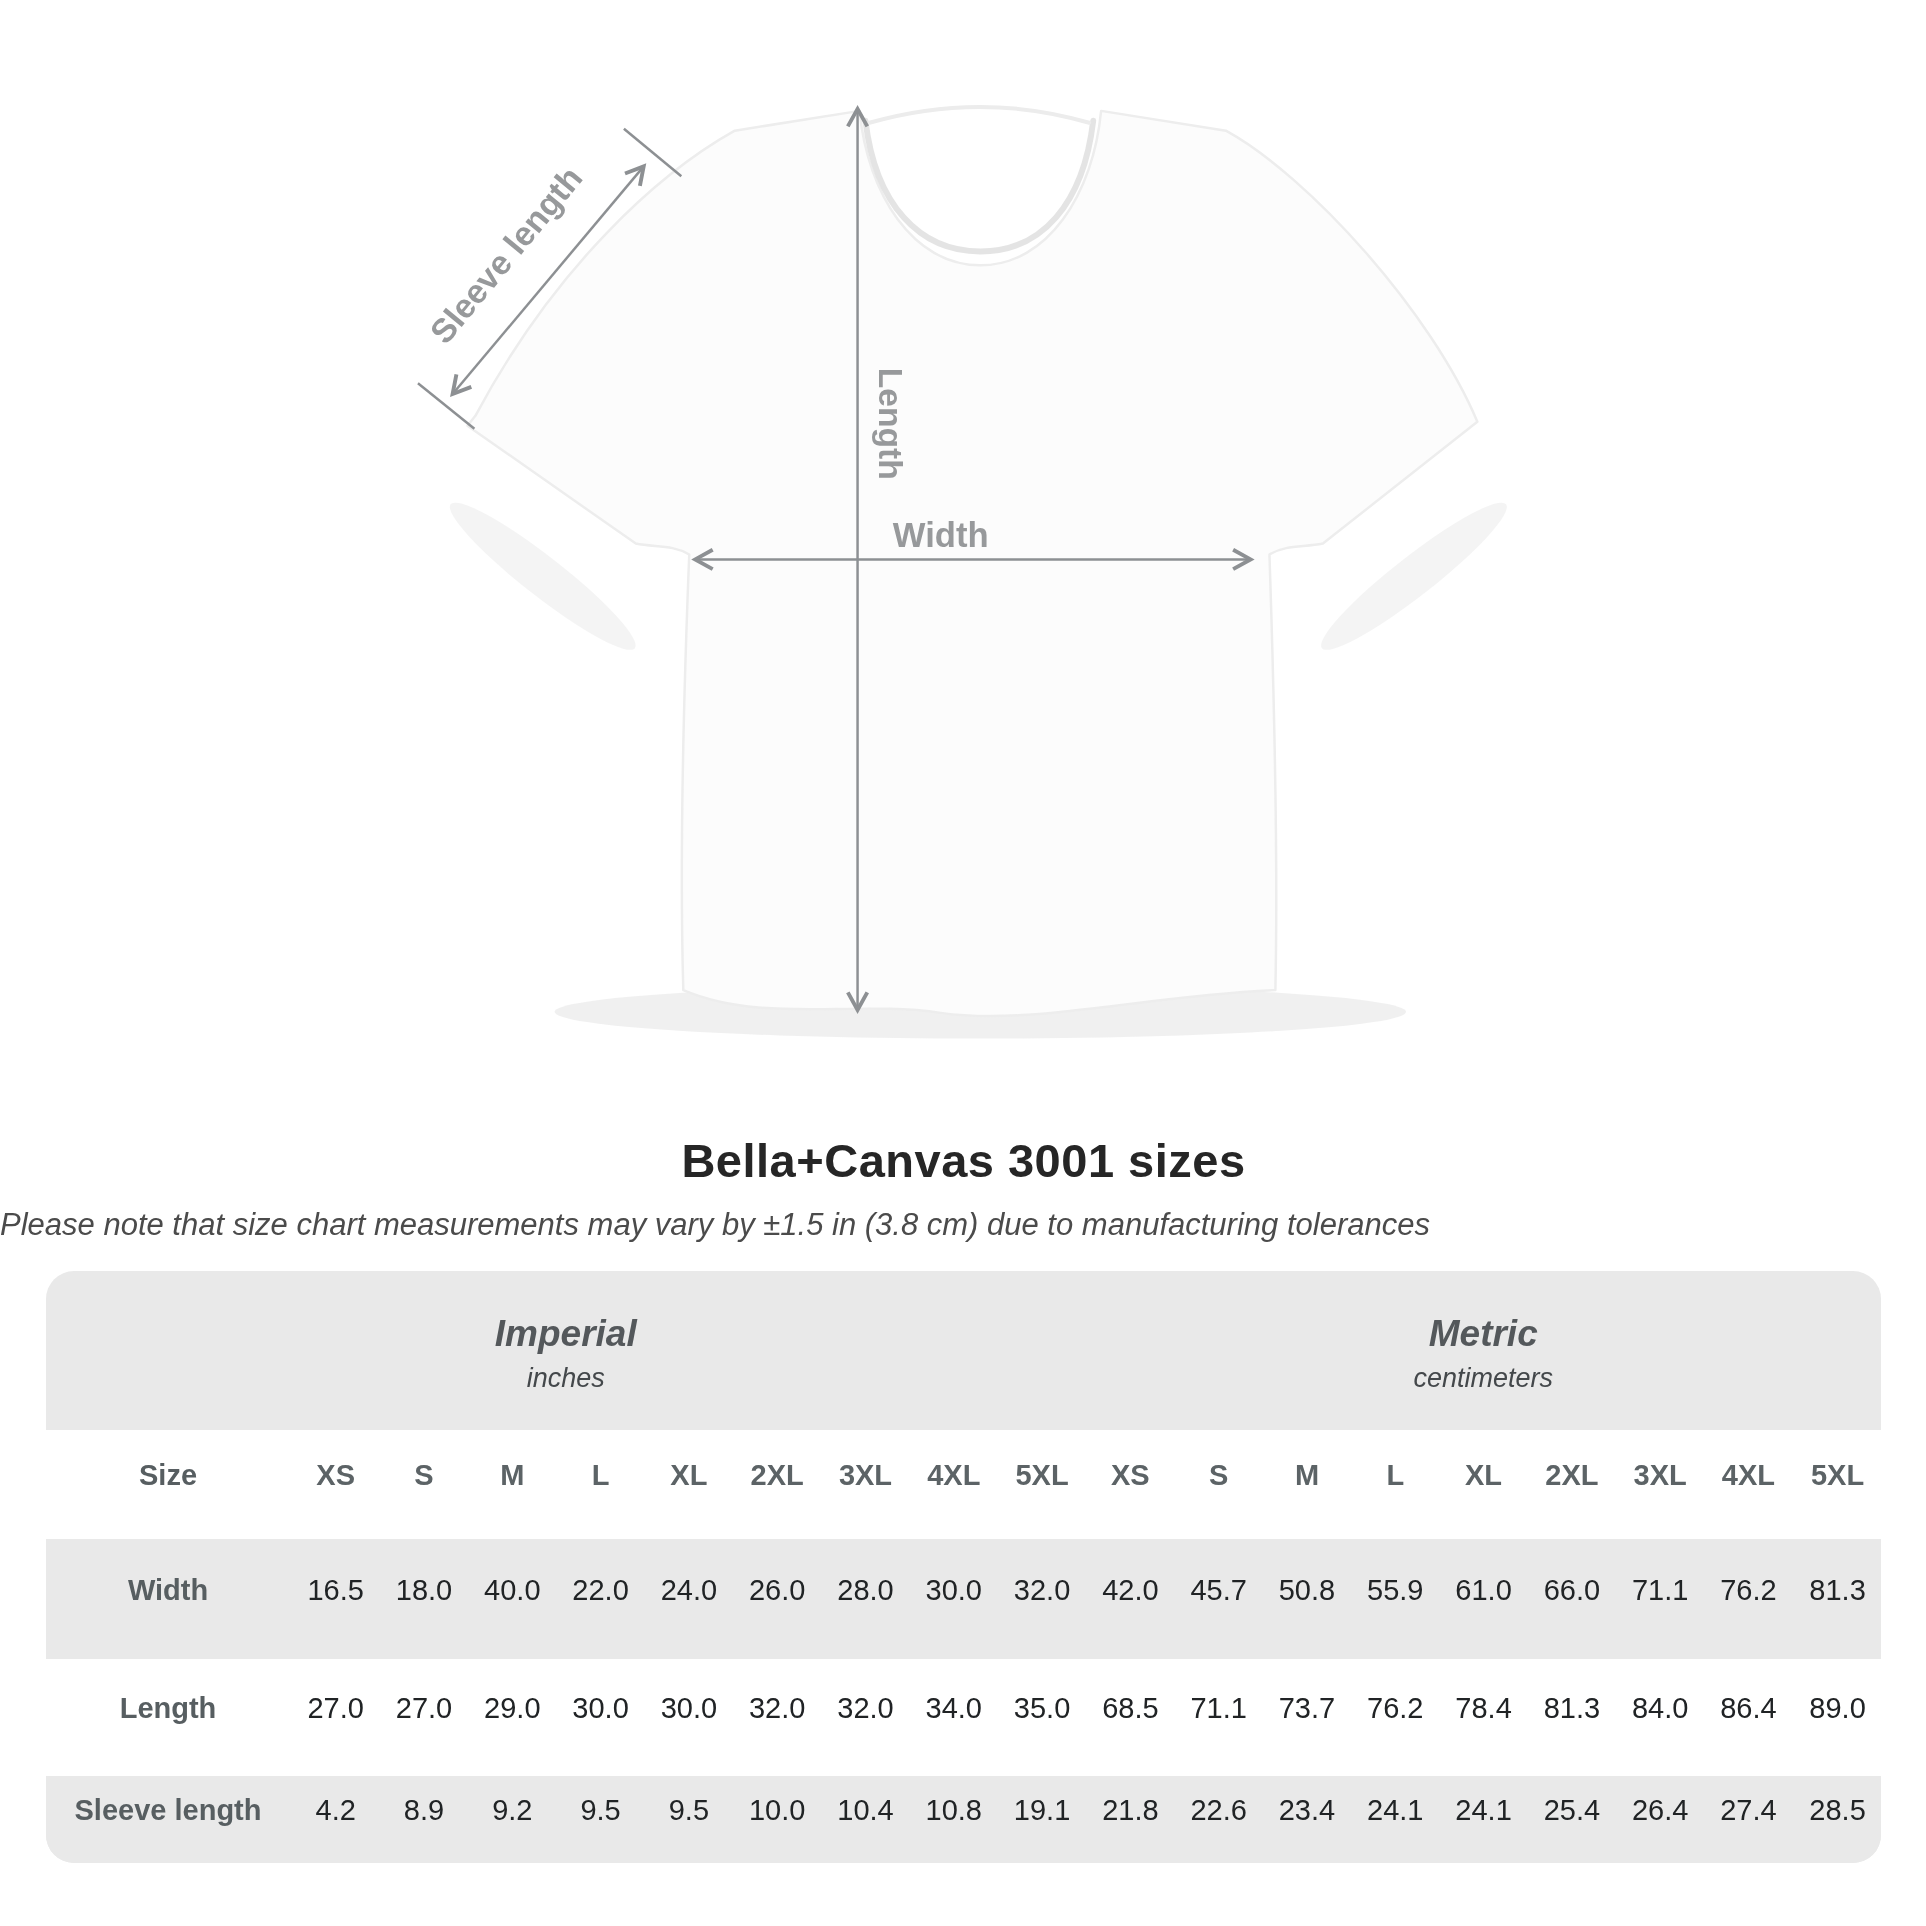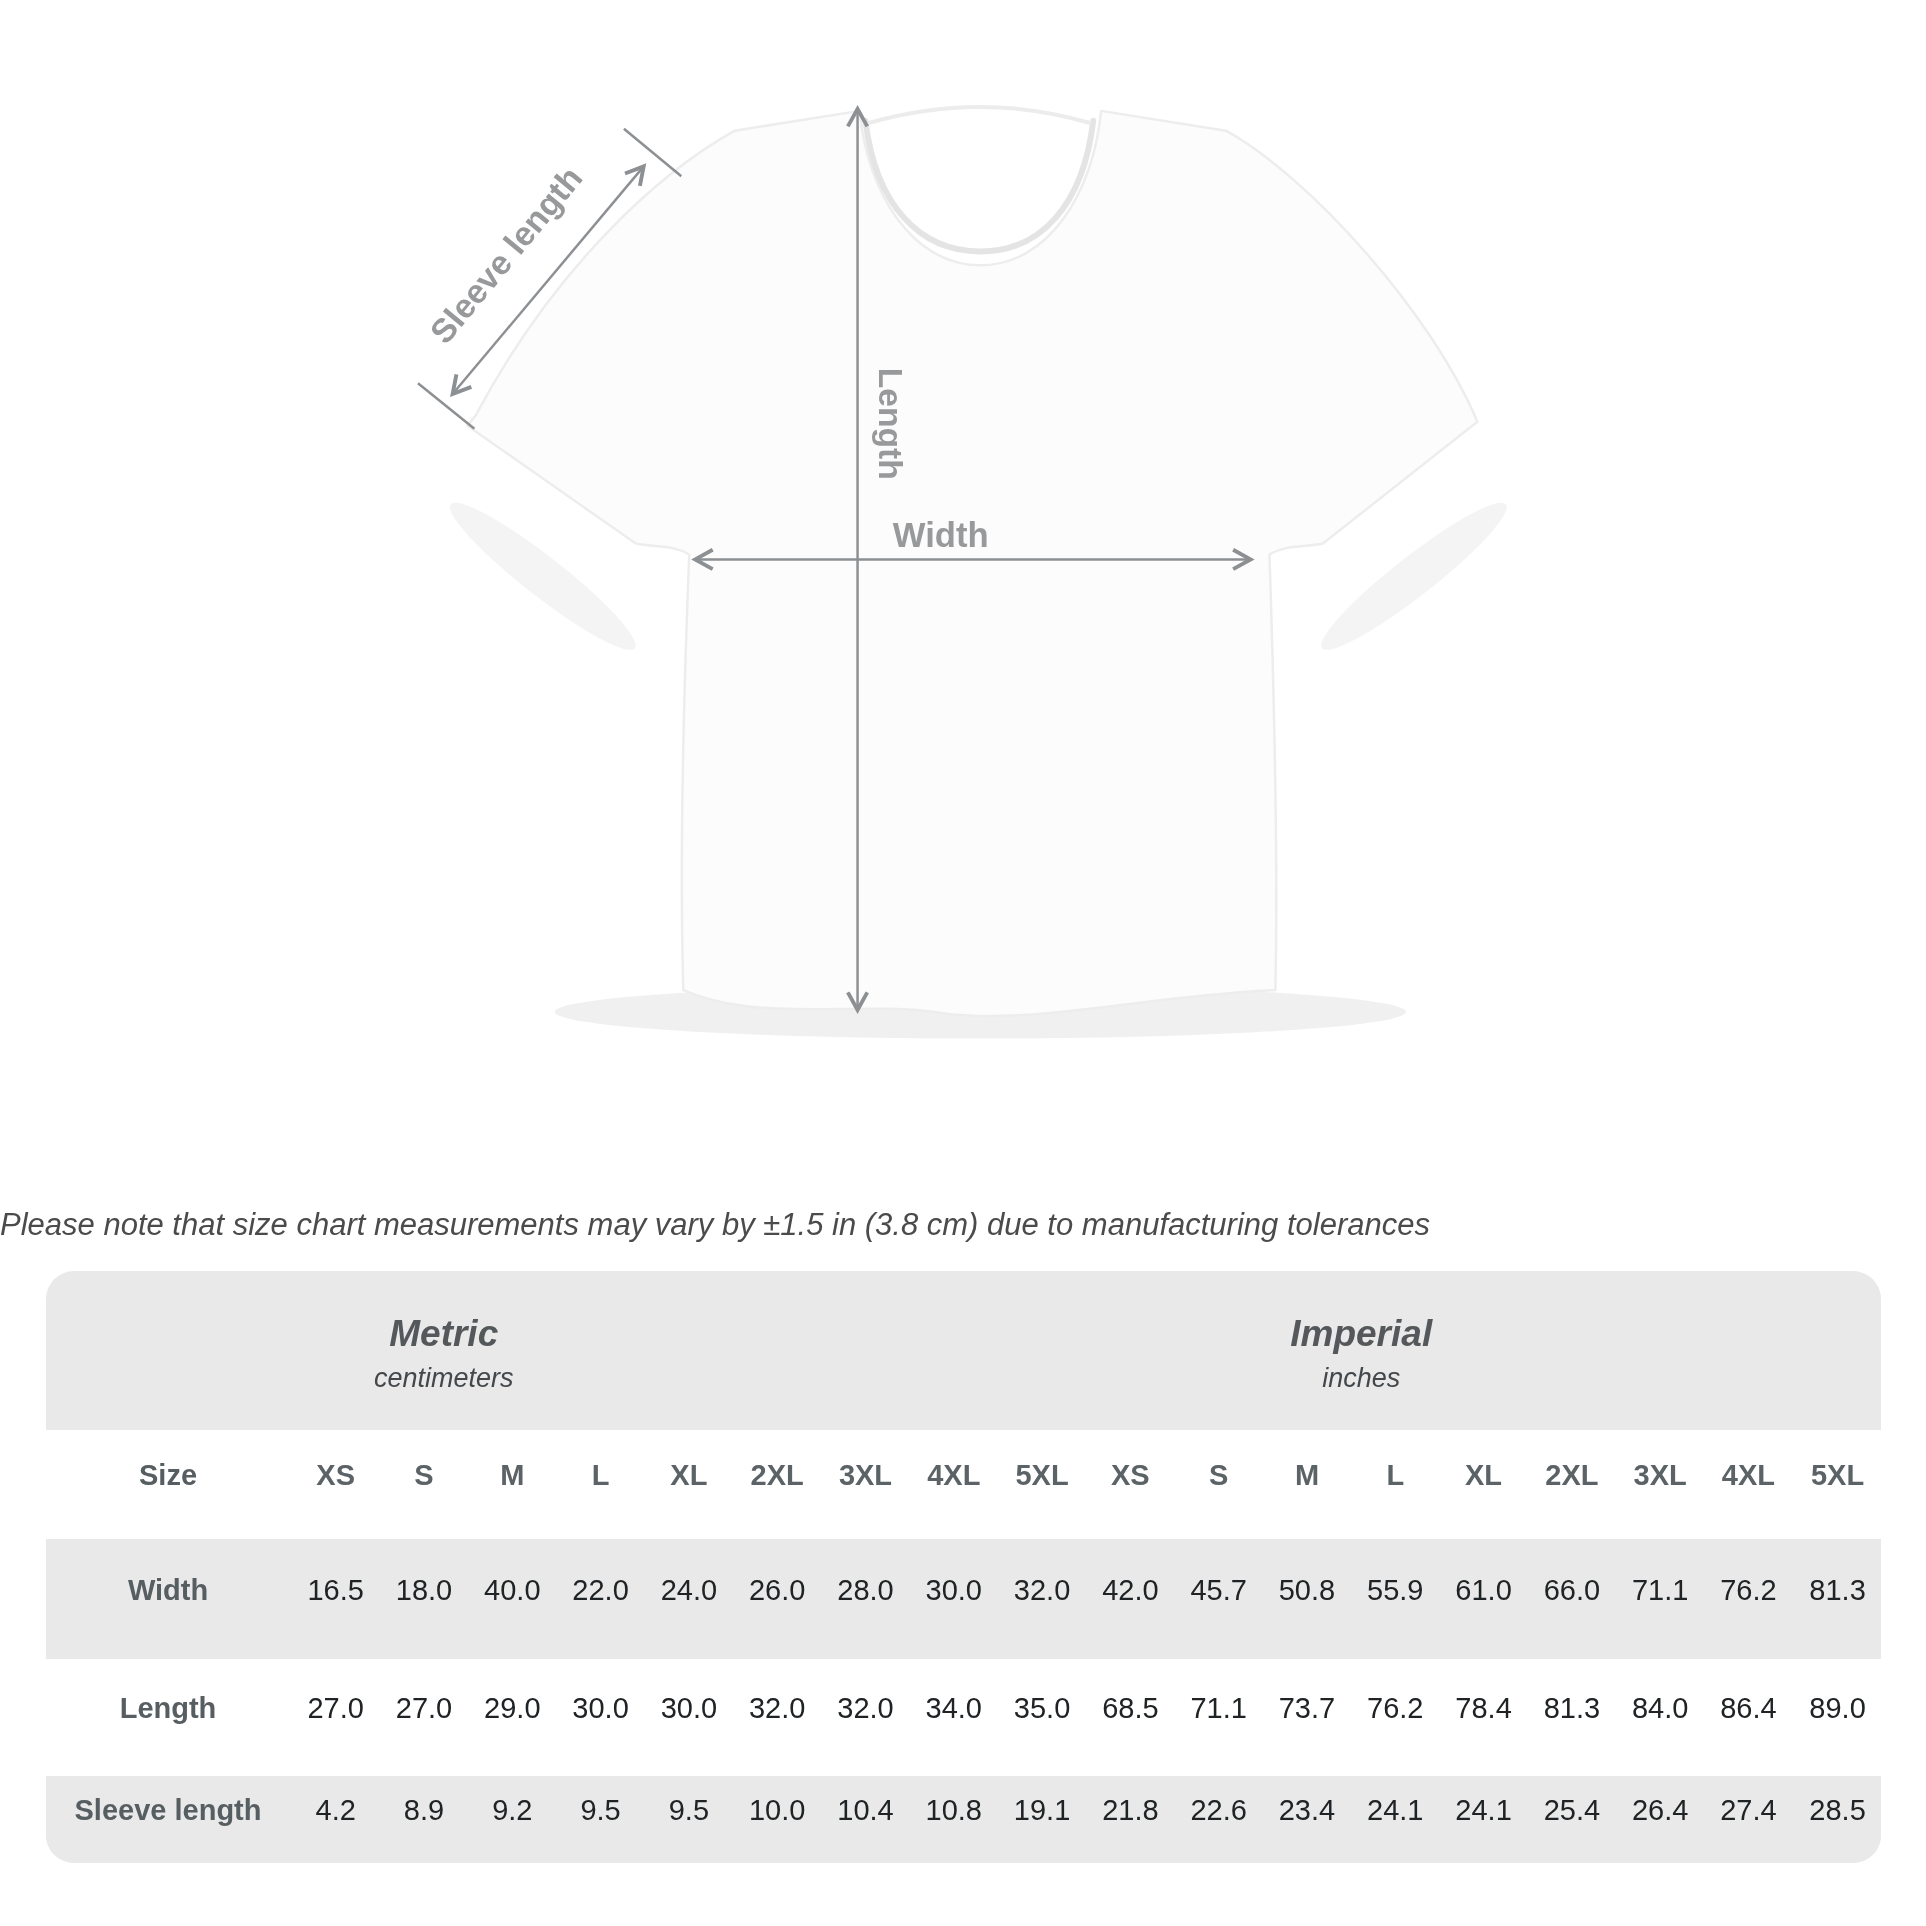--- a/index.html
+++ b/index.html
@@ -97,31 +97,32 @@
       <line x1="457" y1="398" x2="650" y2="168" marker-start="url(#ah)" marker-end="url(#ah)"></line>
       <line x1="422" y1="387" x2="479" y2="433"></line>
       <line x1="630" y1="130" x2="688" y2="178"></line>
     </g>
 
     <text class="dim-label" transform="translate(520 265) rotate(-50.5)" text-anchor="middle">Sleeve length</text>
     <text class="dim-label" transform="translate(888 428) rotate(90)" text-anchor="middle">Length</text>
     <text class="dim-label" x="950" y="552" text-anchor="middle" style="font-size:35px">Width</text>
   </svg>
 
+  <div class="page-title">Bella+Canvas 3001 sizes</div>
   <div class="page-subtitle">Please note that size chart measurements may vary by ±1.5 in (3.8 cm) due to manufacturing tolerances</div>
 
   <div class="panel">
     <div class="units-band">
+      <div class="unit-group unit-imperial">
+        <div class="unit-name">Imperial</div>
+        <div class="unit-sub">inches</div>
+      </div>
       <div class="unit-group unit-metric">
         <div class="unit-name">Metric</div>
         <div class="unit-sub">centimeters</div>
-      </div>
-      <div class="unit-group unit-imperial">
-        <div class="unit-name">Imperial</div>
-        <div class="unit-sub">inches</div>
       </div>
     </div>
     <table class="size-table">
       <tbody>
           <tr class="row-white row-sizes">
             <td class="label-cell">Size</td>
             <td class="head-cell">XS</td>
             <td class="head-cell">S</td>
             <td class="head-cell">M</td>
             <td class="head-cell">L</td>

